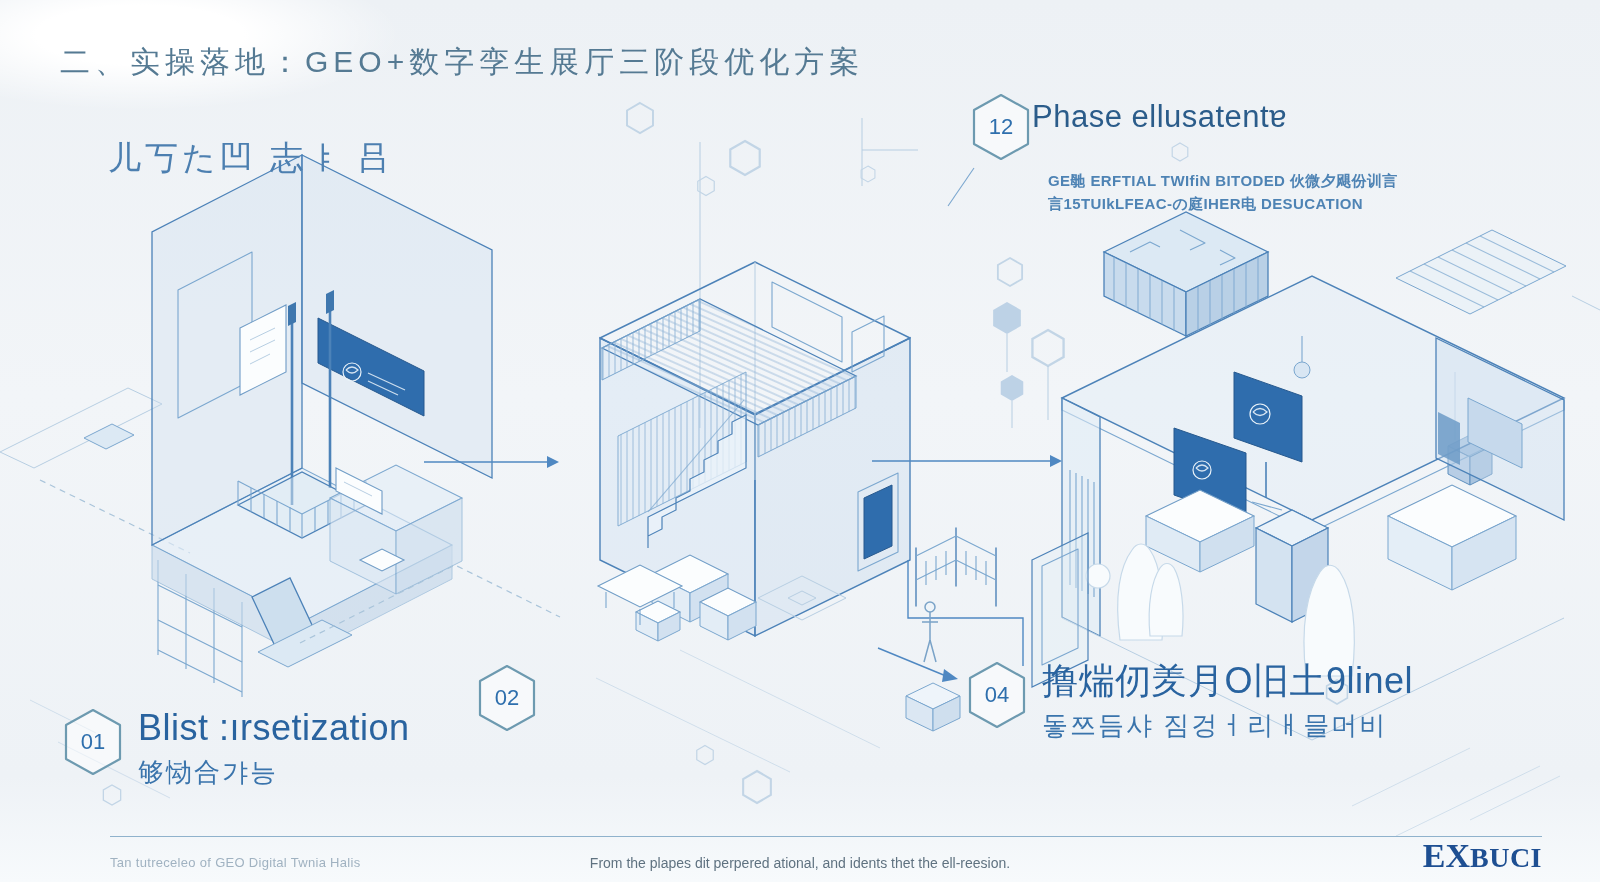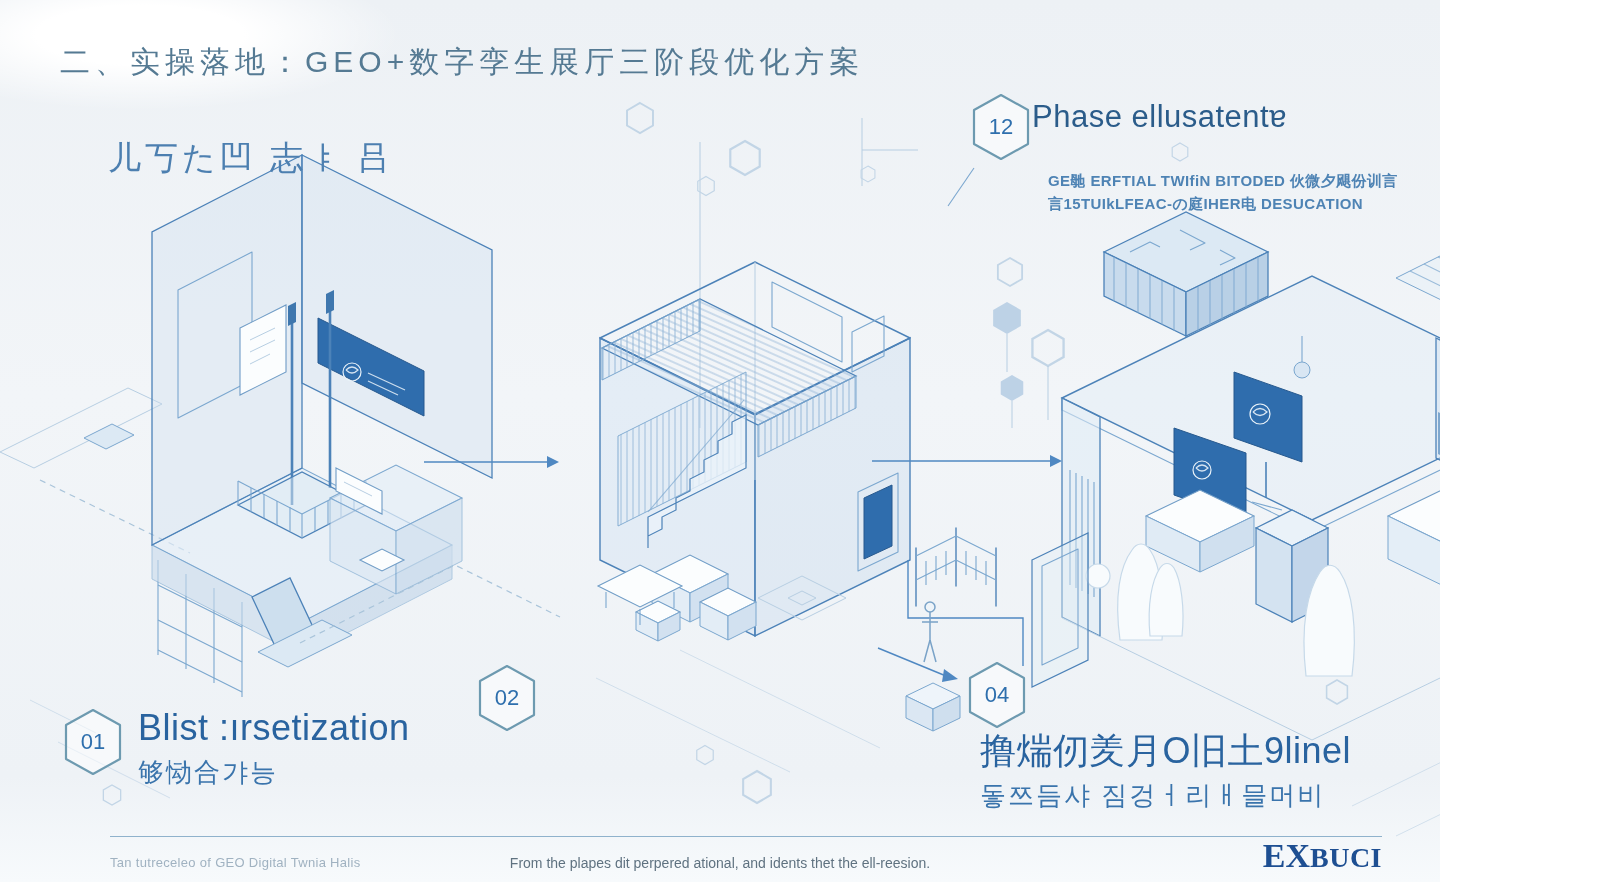--- a/index.html
+++ b/index.html
@@ -1,17 +1,17 @@
 <!DOCTYPE html>
 <html><head>
 <meta charset="utf-8">
 <style>
   html,body{margin:0;padding:0;background:#ffffff;}
   body{font-family:"Liberation Sans","DejaVu Sans",sans-serif;-webkit-font-smoothing:antialiased;}
-  .slide{position:relative;width:1440px;height:882px;overflow:hidden;
+  .slide{position:relative;width:1600px;height:882px;overflow:hidden;
          background:linear-gradient(180deg,#edf1f5 0%,#f2f5f8 45%,#eef2f6 88%,#f7fafc 100%);}
   .glow{position:absolute;left:-120px;top:-40px;width:520px;height:150px;border-radius:50%;
         background:radial-gradient(closest-side,#ffffff 40%,rgba(255,255,255,0));}
   svg.scene{position:absolute;left:0;top:0;z-index:1;}
   .txt{position:absolute;z-index:5;}
 
   .page-title{left:60px;top:42px;font-size:30px;font-weight:500;letter-spacing:5px;color:#557a93;}
   .tl-label{left:108px;top:136px;font-size:33px;font-weight:500;letter-spacing:4px;color:#4c7fb0;}
 
   .callout{left:970px;top:92px;width:480px;}
@@ -22,21 +22,21 @@
               font-size:22px;font-weight:500;color:#2e6fad;}
   .callout .c-head{font-size:31px;font-weight:500;color:#2b5c8a;letter-spacing:0.5px;line-height:1.1;padding-top:8px;}
   .callout .c-sub{margin-left:78px;margin-top:8px;font-size:15px;font-weight:700;color:#4e83b4;letter-spacing:0.4px;line-height:1.5;}
 
   .stage{position:absolute;display:flex;align-items:flex-start;}
   .stage .body{margin-left:14px;}
   .stage .s-title{font-size:36px;font-weight:500;color:#29639f;letter-spacing:0.5px;line-height:1.15;}
   .stage .s-sub{font-size:26px;font-weight:500;color:#3a74ac;letter-spacing:2px;margin-top:7px;}
   .stage-1{left:62px;top:664px;margin-top:43px;}
   .stage-2{left:476px;top:663px;}
-  .stage-3{left:966px;top:660px;flex-direction:column;}
+  .stage-3{left:966px;top:660px;}
 
   .footer-line{position:absolute;left:110px;right:58px;top:836px;height:1px;background:#8fb2cc;z-index:4;}
   .foot-left{left:110px;top:855px;font-size:13px;color:#a0b2c1;letter-spacing:0.3px;}
   .foot-center{left:0;right:0;top:855px;text-align:center;font-size:14px;color:#5f7280;}
   .logo{right:58px;top:837px;font-family:"Liberation Serif","DejaVu Serif",serif;font-weight:700;color:#1e4f92;}
   .logo .lg1{font-size:34px;}
   .logo .lg2{font-size:28px;letter-spacing:0.5px;}
 
   
   .s1{stroke:#4c82b8;stroke-width:1.4;fill:none;stroke-linejoin:round;stroke-linecap:round;}

